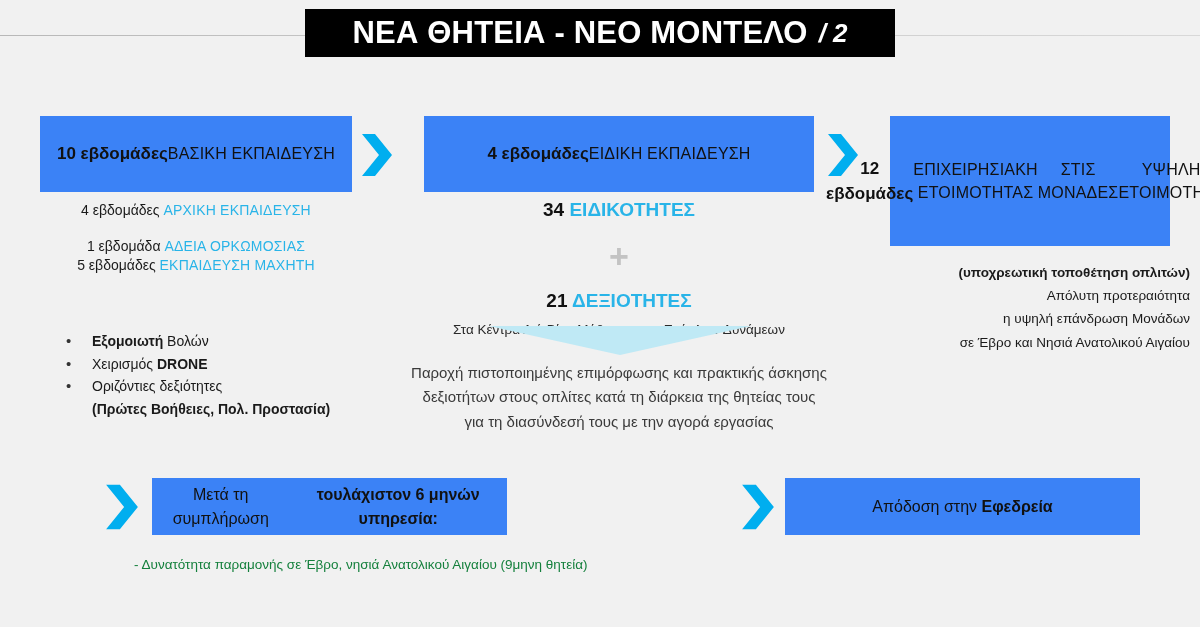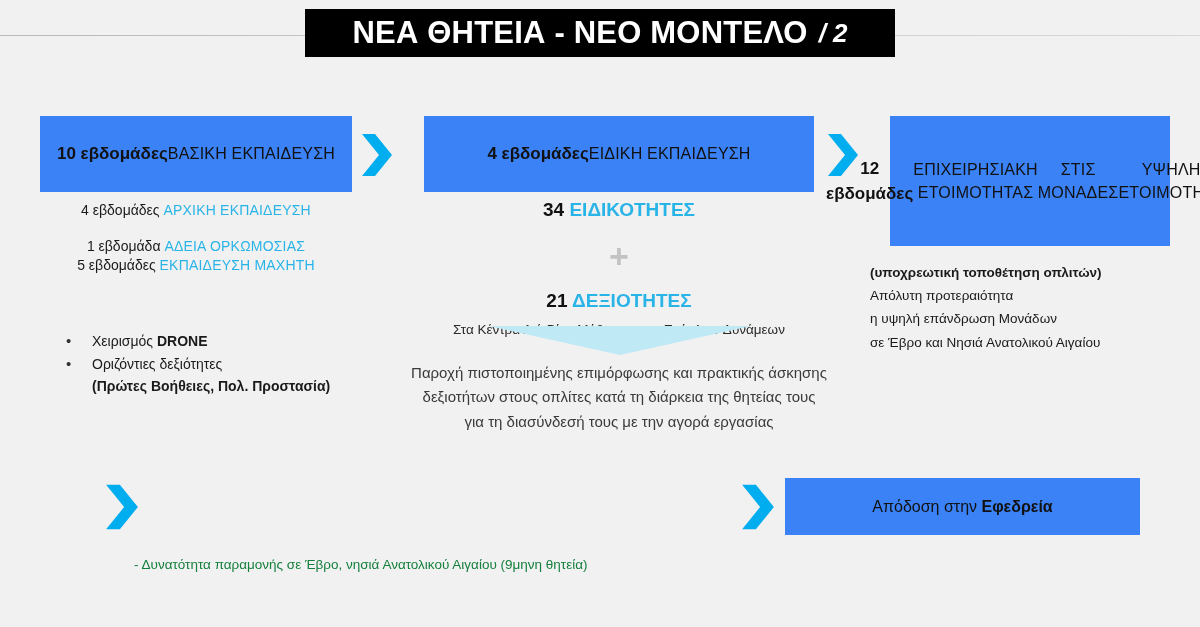--- a/index.html
+++ b/index.html
@@ -160,21 +160,21 @@
     text-align: center;
     font-size: 15px;
     color: #3a3a3a;
     line-height: 1.62;
     width: 420px;
   }
 
   
   .c3-note {
     position: absolute;
-    text-align: left;
+    text-align: right;
     width: 320px;
     font-size: 13.5px;
     color: #1a1a1a;
     line-height: 1.72;
   }
   .c3-note .strongline {
     font-weight: bold;
     font-size: 13.5px;
   }
 
@@ -224,20 +224,23 @@
       <span>1 εβδομάδα</span>
       <span class="accent">ΑΔΕΙΑ ΟΡΚΩΜΟΣΙΑΣ</span>
     </div>
     <div class="dur-line">
       <span>5 εβδομάδες</span>
       <span class="accent">ΕΚΠΑΙΔΕΥΣΗ ΜΑΧΗΤΗ</span>
     </div>
   </div>
 
   <ul class="bullets" style="position:absolute; left:58px; top:330px; width:300px;">
+    <li class="dot">
+      <span class="b">Εξομοιωτή</span><span> Βολών</span>
+    </li>
     <li class="dot">
       <span>Χειρισμός </span><span class="b">DRONE</span>
     </li>
     <li class="dot">
       <span>Οριζόντιες δεξιότητες</span>
     </li>
     <li style="padding-left:34px;">
       <span class="b">(Πρώτες Βοήθειες, Πολ. Προστασία)</span>
     </li>
   </ul>
@@ -291,20 +294,24 @@
     <div>η υψηλή επάνδρωση Μονάδων</div>
     <div>σε Έβρο και Νησιά Ανατολικού Αιγαίου</div>
   </div>
 
   <div class="chev" style="left:104px; top:482px;">
     <svg width="36" height="50" viewBox="0 0 34 46" aria-hidden="true">
       <path d="M2,2 L15,2 L32,23 L15,44 L2,44 L19,23 Z" fill="#00AEEF"></path>
     </svg>
   </div>
 
+  <div class="cyan-box" style="left:152px; top:478px; width:355px; height:57px;">
+    <div class="bot-box-text">Μετά τη συμπλήρωση</div>
+    <div class="bot-box-text b" style="font-weight:bold;">τουλάχιστον 6 μηνών υπηρεσία:</div>
+  </div>
 
   <div class="bottom-list" style="left:134px; top:553px;">
     <div>- Δυνατότητα παραμονής σε Έβρο, νησιά Ανατολικού Αιγαίου (9μηνη θητεία)</div>
   </div>
 
   <div class="chev" style="left:740px; top:482px;">
     <svg width="36" height="50" viewBox="0 0 34 46" aria-hidden="true">
       <path d="M2,2 L15,2 L32,23 L15,44 L2,44 L19,23 Z" fill="#00AEEF"></path>
     </svg>
   </div>

